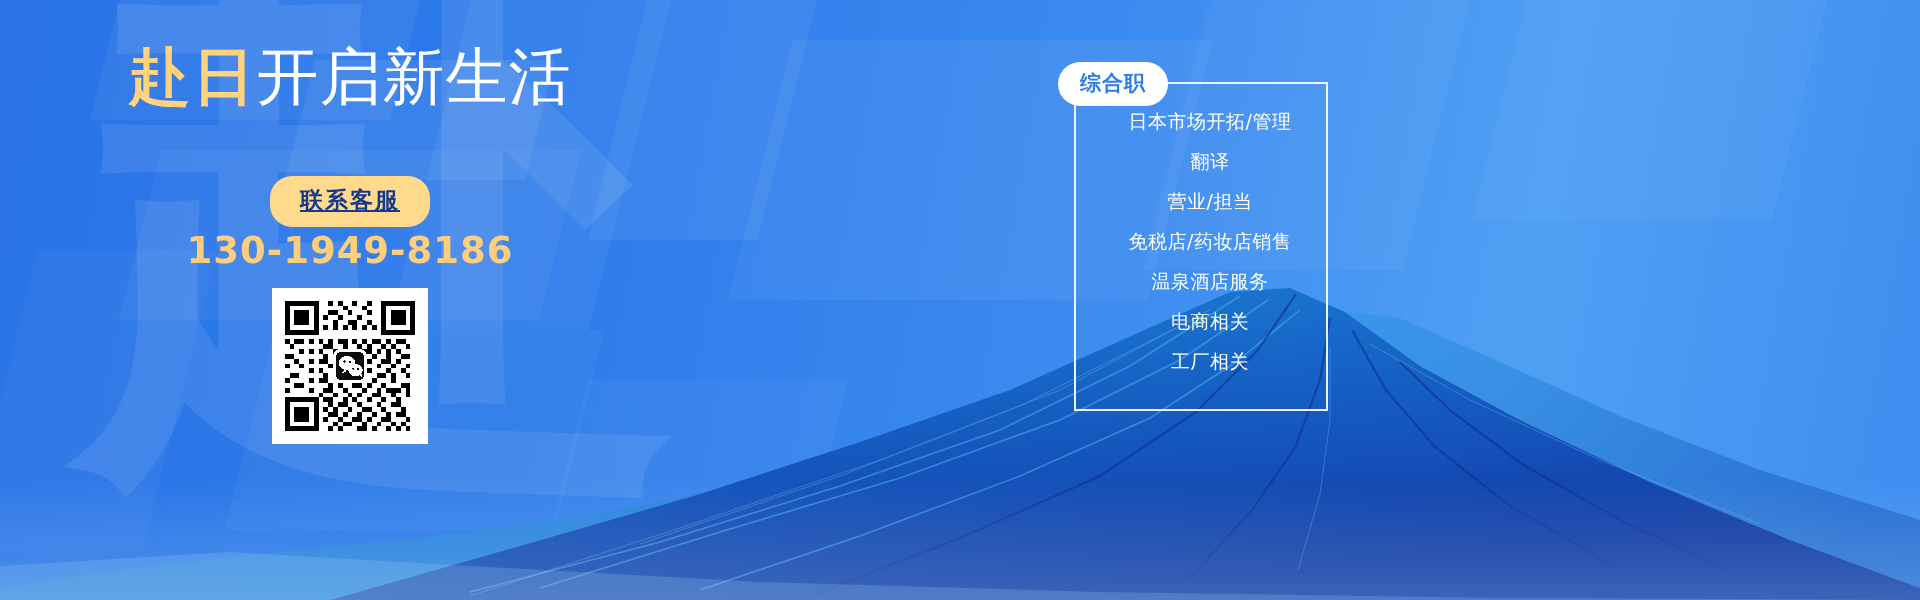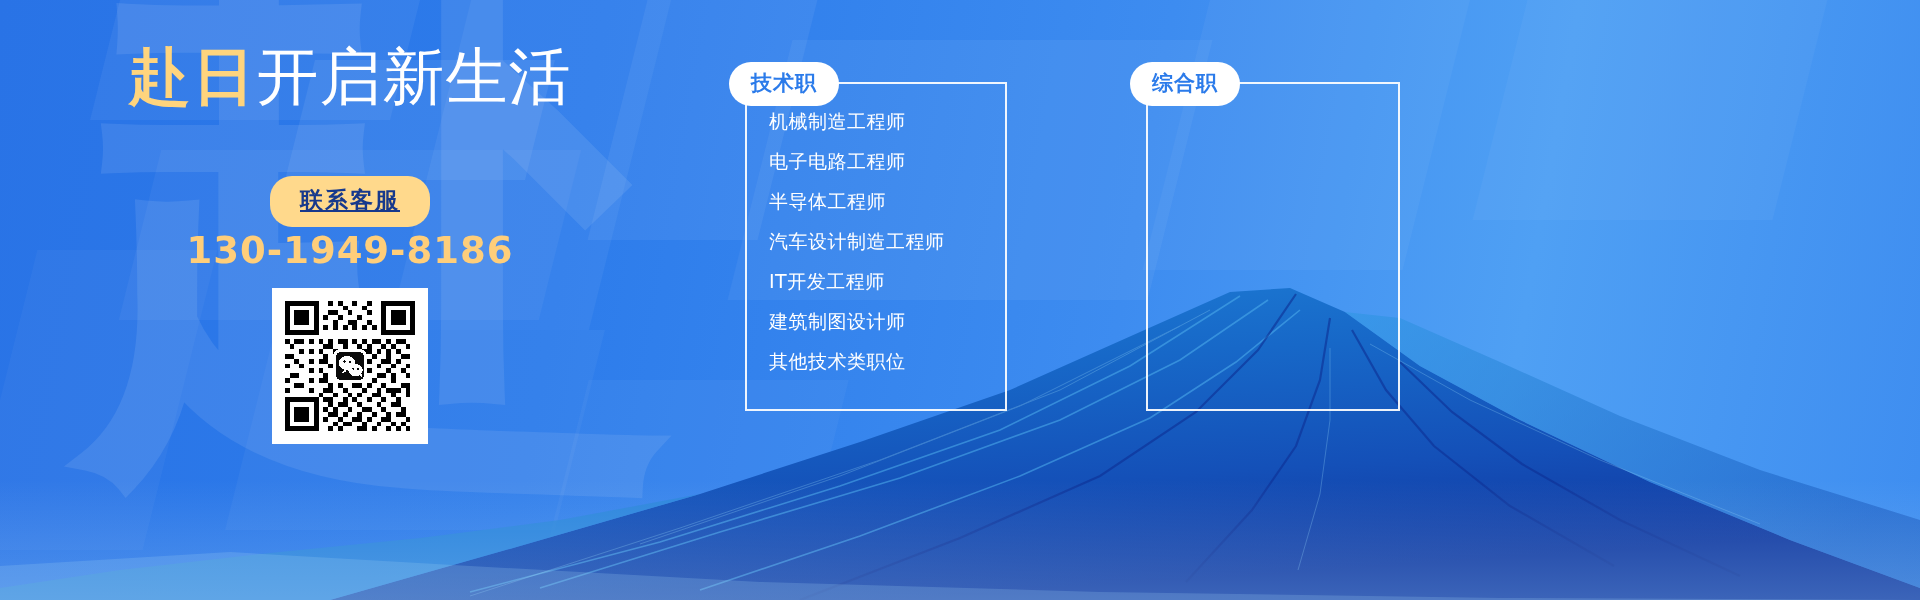--- a/index.html
+++ b/index.html
@@ -87,21 +87,21 @@
     width:140px;height:140px;background:#ffffff;
     padding:8px;box-sizing:content-box;
     display:flex;align-items:center;justify-content:center;
     cursor:pointer;
   }
   .qr-wrap svg{display:block;}
 
   
   .job-box{position:absolute;border:2px solid rgba(255,255,255,0.92);}
   .job-box.tech{left:745px;top:82px;width:258px;height:325px;}
-  .job-box.general{left:1146px;top:82px;width:250px;height:325px;text-align:center;}
+  .job-box.general{left:1074px;top:82px;width:250px;height:325px;text-align:center;}
 
   .badge{
     position:absolute;top:-22px;left:-18px;
     background:#ffffff;color:#2b7bea;
     font-size:21px;font-weight:700;letter-spacing:1px;
     padding:7px 22px 9px;border-radius:22px;
     font-family:"DejaVu Sans","Liberation Sans",sans-serif;
     white-space:nowrap;cursor:pointer;
   }
 
@@ -387,30 +387,27 @@
           <circle cx="14.45" cy="13.6" r="0.25" fill="#0b0b0b"></circle>
           <ellipse cx="15.65" cy="15.35" rx="1.5" ry="1.25" fill="#ffffff"></ellipse>
           <path d="M16.5 16.35 L17.1 17.05 L16.95 16.1 Z" fill="#ffffff"></path>
           <circle cx="15.2" cy="15.1" r="0.22" fill="#0b0b0b"></circle>
           <circle cx="16.1" cy="15.1" r="0.22" fill="#0b0b0b"></circle>
         </g>
       </svg>
     </div>
   </div>
 
-  <div class="job-box tech">
-    <div class="badge">技术职</div>
+
+  <div class="job-box general">
+    <div class="badge">综合职</div>
     <ul class="job-list">
-      <li>机械制造工程师</li>
-      <li>电子电路工程师</li>
-      <li>半导体工程师</li>
-      <li>汽车设计制造工程师</li>
-      <li>IT开发工程师</li>
-      <li>建筑制图设计师</li>
-      <li>其他技术类职位</li>
+      <li>日本市场开拓/管理</li>
+      <li>翻译</li>
+      <li>营业/担当</li>
+      <li>免税店/药妆店销售</li>
+      <li>温泉酒店服务</li>
+      <li>电商相关</li>
+      <li>工厂相关</li>
     </ul>
   </div>
 
-  <div class="job-box general">
-    <div class="badge">综合职</div>
-  </div>
-
 </div>
 
 </body></html>

